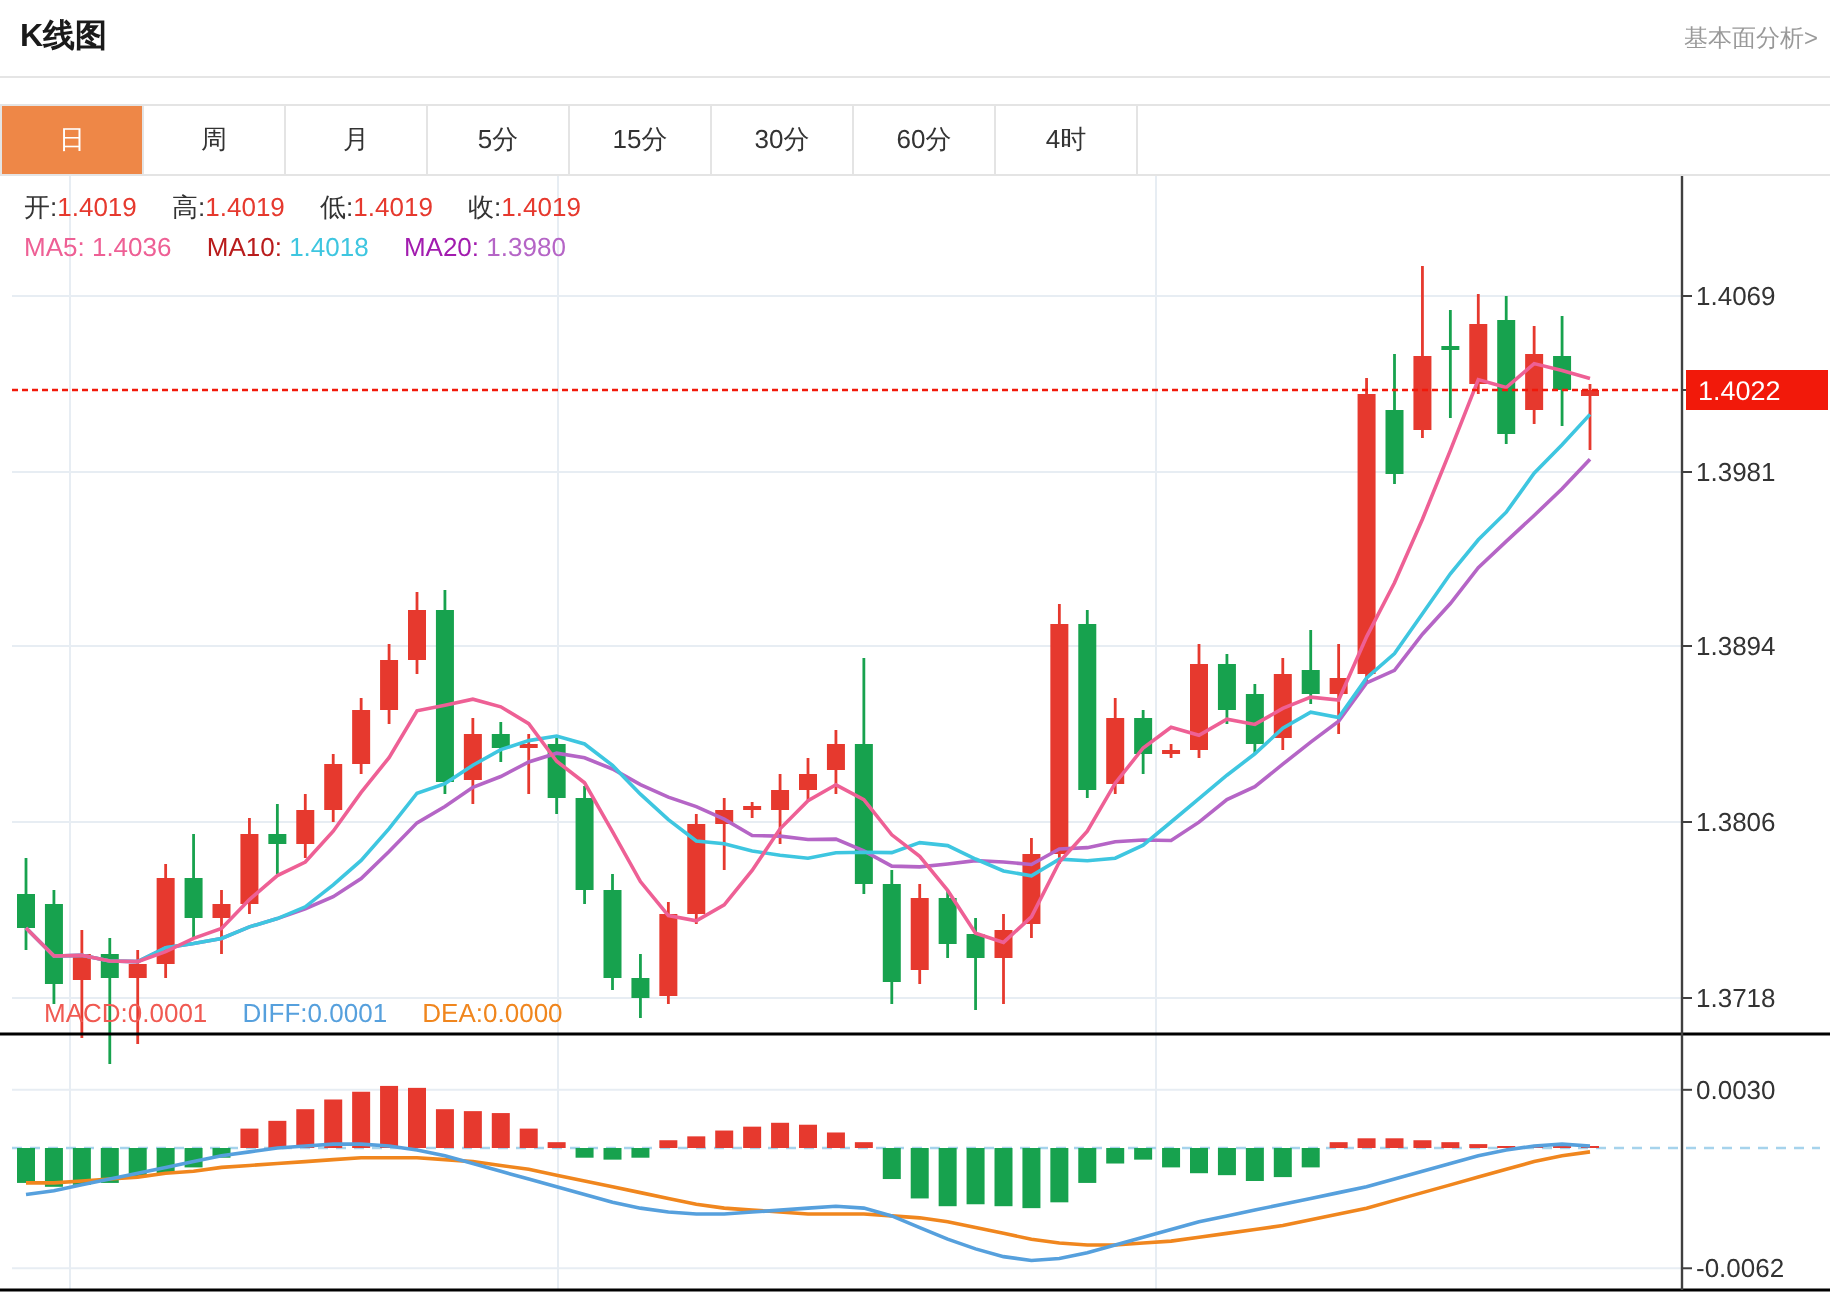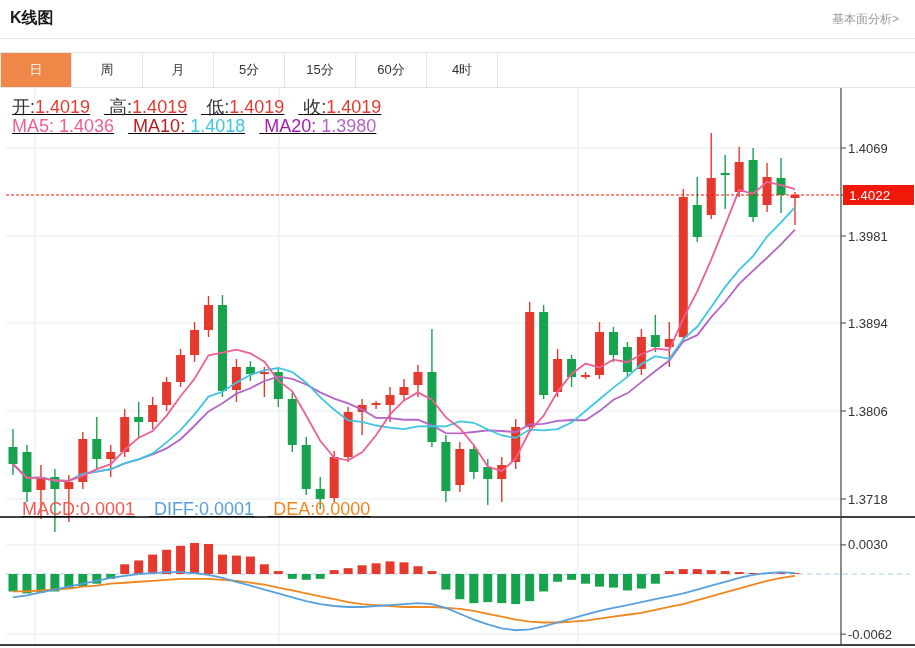--- a/index.html
+++ b/index.html
@@ -1,25 +1,25 @@
 <!DOCTYPE html>
 <html><head>
 <meta charset="utf-8">
 <style>
   html,body{margin:0;padding:0;background:#fff;}
   body{font-family:"Liberation Sans","DejaVu Sans",sans-serif;}
   #app{position:relative;width:915px;height:648px;background:#fff;overflow:hidden;}
   .hdr-title{position:absolute;left:10px;top:8px;font-size:16px;font-weight:bold;color:#1a1a1a;}
-  .hdr-link{position:absolute;right:16px;top:11px;font-size:12px;color:#999;cursor:pointer;text-decoration:none;}
+  .hdr-link{position:absolute;right:6px;top:11px;font-size:12px;color:#999;cursor:pointer;text-decoration:none;}
   .hdr-divider{position:absolute;left:0;top:38px;width:915px;height:0;border-top:1px solid #e5e5e5;}
   .tabbar{position:absolute;left:0;top:52px;width:915px;height:36px;border-top:1px solid #e4e4e4;border-bottom:1px solid #e4e4e4;box-sizing:border-box;}
   .tab{position:relative;float:left;width:70px;height:34px;line-height:34px;text-align:center;font-size:13px;color:#333;border-right:1px solid #e4e4e4;cursor:pointer;background:#fff;}
   .tab:first-child{border-left:1px solid #e4e4e4;}
   .tab.active{color:#fff;}
-  .legend{position:absolute;font-size:18px;white-space:nowrap;text-decoration:underline;}
+  .legend{position:absolute;font-size:13px;white-space:nowrap;}
   .legend .lab{color:#333;}
   .legend .gap{display:inline-block;width:14px;}
   .ohlc{left:12px;top:95px;}
   .mas{left:12px;top:116px;}
   .macdlg{left:22px;top:499px;}
   svg text{font-family:"Liberation Sans","DejaVu Sans",sans-serif;}
 </style>
 </head>
 <body>
 
@@ -27,20 +27,21 @@
   <div class="hdr-title">K线图</div>
   <a class="hdr-link">基本面分析&gt;</a>
   <div class="hdr-divider"></div>
 
   <div class="tabbar">
       <div class="tab active" style="background: rgb(238, 135, 71);">日</div>
       <div class="tab">周</div>
       <div class="tab">月</div>
       <div class="tab">5分</div>
       <div class="tab">15分</div>
+      <div class="tab">30分</div>
       <div class="tab">60分</div>
       <div class="tab">4时</div>
     </div>
 
   <svg id="chart-svg" width="915" height="648" style="position:absolute;left:0;top:0;">
       <g>
         <line x1="35" y1="88" x2="35" y2="645" stroke="#e7edf3" stroke-width="1"></line>
         <line x1="279" y1="88" x2="279" y2="645" stroke="#e7edf3" stroke-width="1"></line>
         <line x1="578" y1="88" x2="578" y2="645" stroke="#e7edf3" stroke-width="1"></line>
         <line x1="6" y1="148" x2="841" y2="148" stroke="#e7edf3" stroke-width="1"></line>

